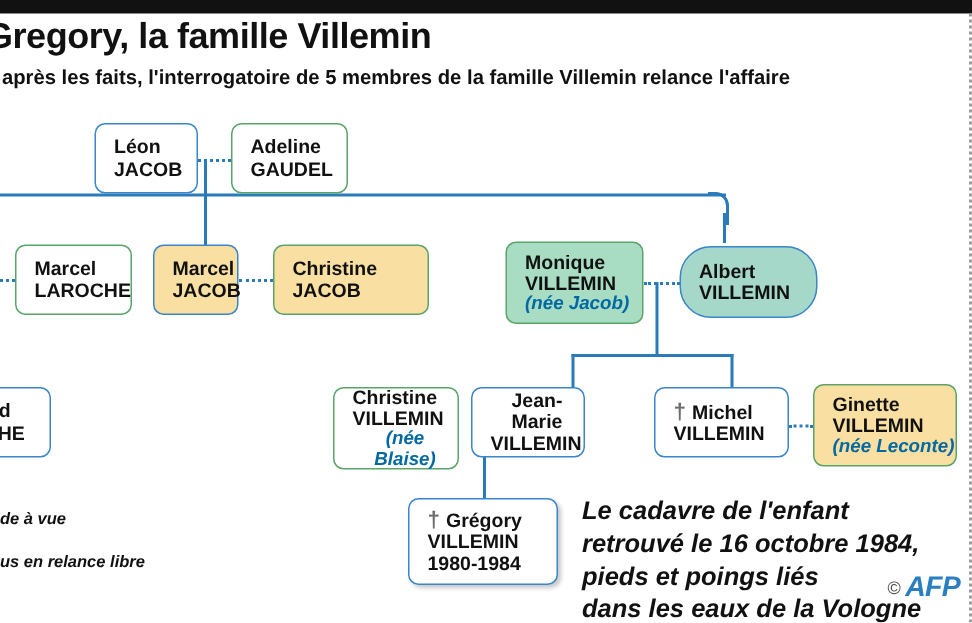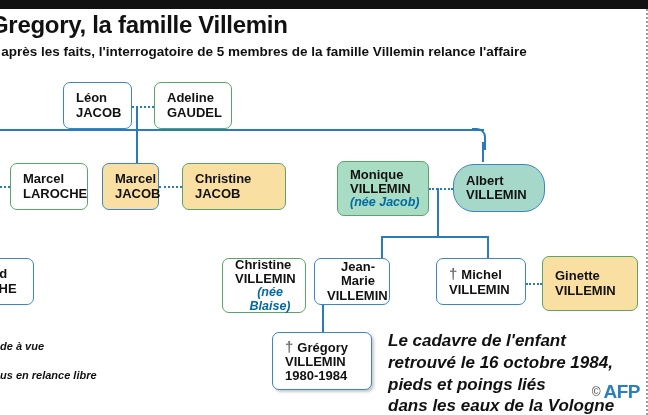--- a/index.html
+++ b/index.html
@@ -48,21 +48,21 @@
   .row1{display:flex;gap:4px;align-items:baseline;justify-content:center;}
   .cross{font-size:15px;font-weight:bold;color:#6d6d6d;line-height:1;}
 
   .note{position:absolute;font-size:17px;font-style:italic;font-weight:bold;
     color:#111;line-height:1.28;white-space:nowrap;}
   .legend{position:absolute;font-size:11px;font-style:italic;font-weight:bold;
     color:#111;white-space:nowrap;}
 
   .afp{position:absolute;right:8px;bottom:12px;display:flex;align-items:center;gap:3px;}
   .afp .c{font-size:12px;color:#444;}
-  .afp .m{font-size:19px;font-weight:bold;color:#2a7fc1;letter-spacing:-0.5px;}
+  .afp .m{font-size:19px;font-weight:bold;font-style:italic;color:#2a7fc1;letter-spacing:-0.5px;}
 </style>
 </head>
 <body>
 
 <div class="topbar"></div>
 <div class="right-dots"></div>
 
 <div class="title">Gregory, la famille Villemin</div>
 <div class="subtitle">s après les faits, l'interrogatoire de 5 membres de la famille Villemin relance l'affaire</div>
 
@@ -153,20 +153,21 @@
     <div class="row1">
       <span class="cross">†</span>
       <span class="l1">Michel</span>
     </div>
     <div class="l2">VILLEMIN</div>
   </div>
 
   <div class="node bgreen fyellow" style="left:542px;top:194px;width:96px;height:55px;">
     <div class="l1">Ginette</div>
     <div class="l2">VILLEMIN</div>
+    <div class="l3">(née Leconte)</div>
   </div>
 
   <div class="node bblue fwhite shadow" style="left:272px;top:270px;width:100px;height:58px;">
     <div class="row1">
       <span class="cross">†</span>
       <span class="l1">Grégory</span>
     </div>
     <div class="l2">VILLEMIN</div>
     <div class="l3n">1980-1984</div>
   </div>

